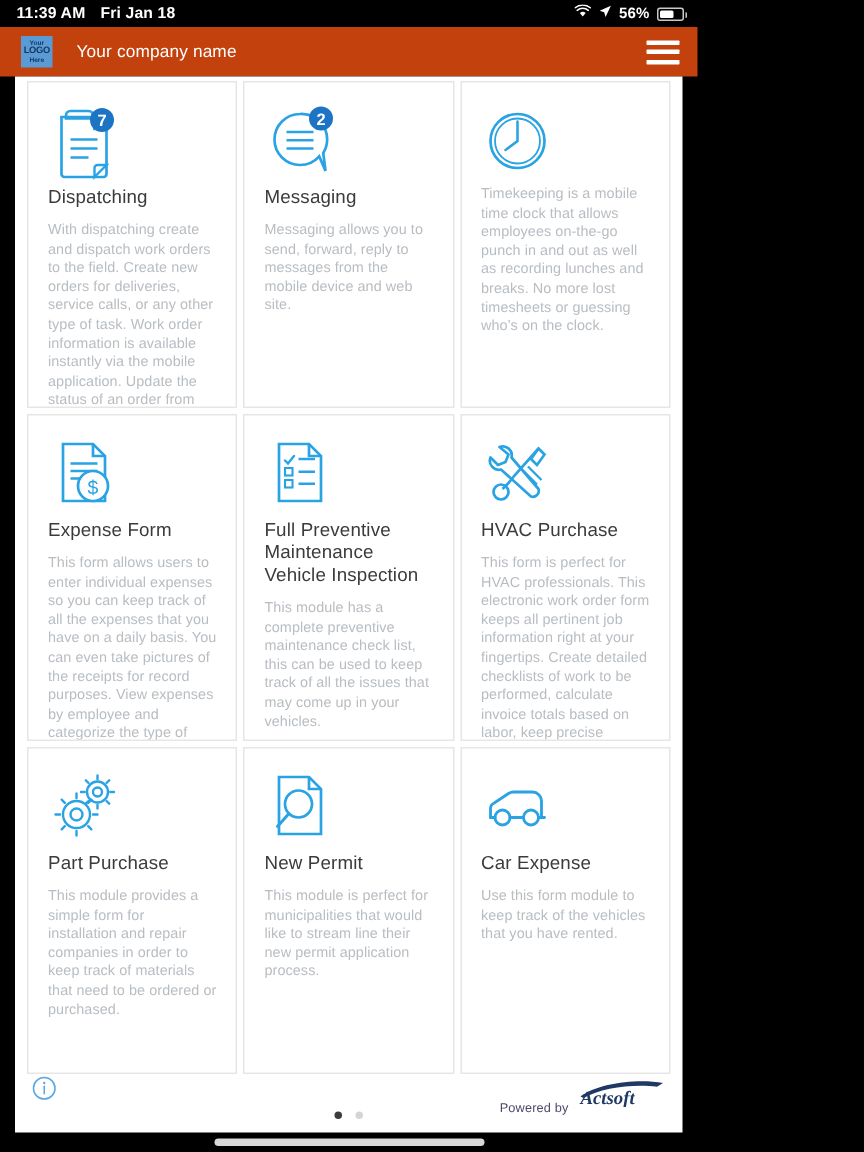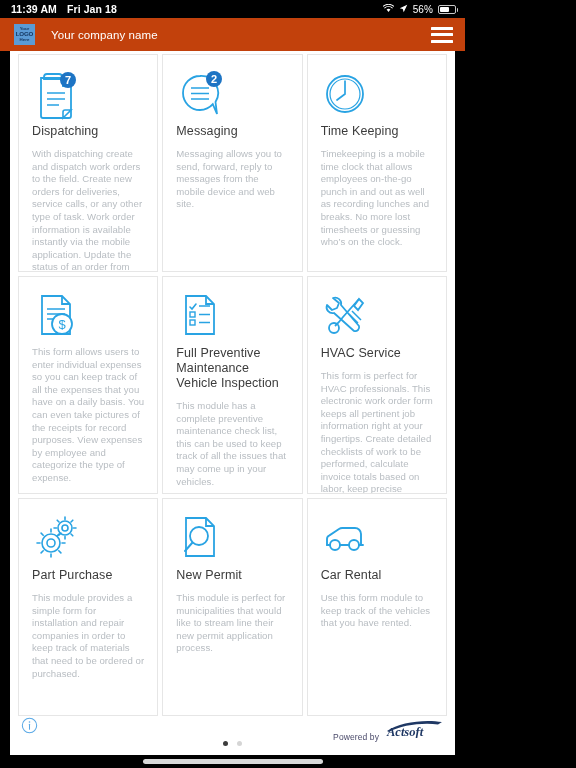--- a/index.html
+++ b/index.html
@@ -15,21 +15,21 @@
   .statusbar {
     height: 18px; width: 100%;
     display: flex; align-items: center;
     color: #fff; font-size: 10.5px;
     padding: 0 9px 0 11px;
     letter-spacing: .1px;
   }
   .sb-time { font-weight: 600; }
   .sb-date { margin-left: 10px; font-weight: 600; }
   .sb-right { margin-left: auto; display: flex; align-items: center; gap: 5px; }
-  .sb-pct { font-size: 10px; font-weight: 400; }
+  .sb-pct { font-size: 10px; font-weight: 700; }
   .batt {
     width: 18px; height: 9px; border: 1px solid #c9c9c9; border-radius: 2px;
     position: relative; display: inline-block;
   }
   .batt::after {
     content:""; position:absolute; right:-3px; top:2.5px;
     width:1.5px; height:3.5px; background:#c9c9c9; border-radius:0 1px 1px 0;
   }
   .batt i { position:absolute; left:1px; top:1px; bottom:1px; width:55%; background:#fff; border-radius:1px; display:block; }
 
@@ -177,34 +177,34 @@
       </div>
 
       <div class="card">
         <div class="card-icon">
           <svg width="50" height="52" viewBox="0 0 50 52">
             <circle cx="24" cy="26" r="18" fill="none" stroke="#29a3e3" stroke-width="1.8"></circle>
             <circle cx="24" cy="26" r="15" fill="none" stroke="#29a3e3" stroke-width="1.2"></circle>
             <path d="M24 13 v13 l-8 6" fill="none" stroke="#29a3e3" stroke-width="1.7" stroke-linecap="round"></path>
           </svg>
         </div>
-        <div class="card-title">Time Keeping</div>
         <div class="card-desc">Timekeeping is a mobile time clock that allows employees on-the-go punch in and out as well as recording lunches and breaks. No more lost timesheets or guessing who’s on the clock.</div>
       </div>
 
       <div class="card">
         <div class="card-icon">
           <svg width="48" height="52" viewBox="0 0 48 52">
             <path d="M10 6 h20 l8 8 v30 H10 Z" fill="none" stroke="#29a3e3" stroke-width="1.8"></path>
             <path d="M30 6 v8 h8" fill="none" stroke="#29a3e3" stroke-width="1.8"></path>
             <path d="M15 19 h18 M15 24 h18 M15 29 h12" stroke="#29a3e3" stroke-width="1.6" fill="none"></path>
             <circle cx="30" cy="34" r="10" fill="#fff" stroke="#29a3e3" stroke-width="1.8"></circle>
             <text x="30" y="39" font-size="13" fill="#29a3e3" text-anchor="middle" font-family="Liberation Sans, sans-serif">$</text>
           </svg>
         </div>
+        <div class="card-title">Expense Form</div>
         <div class="card-desc">This form allows users to enter individual expenses so you can keep track of all the expenses that you have on a daily basis. You can even take pictures of the receipts for record purposes. View expenses by employee and categorize the type of expense.</div>
       </div>
 
       <div class="card">
         <div class="card-icon">
           <svg width="48" height="52" viewBox="0 0 48 52">
             <path d="M10 6 h20 l8 8 v30 H10 Z" fill="none" stroke="#29a3e3" stroke-width="1.8"></path>
             <path d="M30 6 v8 h8" fill="none" stroke="#29a3e3" stroke-width="1.8"></path>
             <path d="M14 17 l2 2 l4 -5" fill="none" stroke="#29a3e3" stroke-width="1.6" stroke-linecap="round"></path>
             <rect x="14" y="22" width="5" height="5" fill="none" stroke="#29a3e3" stroke-width="1.4"></rect>
@@ -220,21 +220,21 @@
         <div class="card-icon">
           <svg width="50" height="52" viewBox="0 0 50 52">
             <path d="M12 8 a6 6 0 0 1 8 7 L38 36 a4 4 0 0 1 -5 5 L13 23 a6 6 0 0 1 -7 -8 l5 5 l5 -2 l2 -5 Z" fill="none" stroke="#29a3e3" stroke-width="1.8" stroke-linejoin="round"></path>
             <path d="M38 9 L22 27 l-4 5 l-4 4" fill="none" stroke="#29a3e3" stroke-width="1.8"></path>
             <path d="M38 9 l4 4 l-5 7 l-4 -4 Z" fill="none" stroke="#29a3e3" stroke-width="1.8"></path>
             <circle cx="13" cy="38" r="5" fill="none" stroke="#29a3e3" stroke-width="1.8"></circle>
             <path d="M28 24 l9 9" stroke="#29a3e3" stroke-width="1.5" fill="none"></path>
             <path d="M31 21 l9 9" stroke="#29a3e3" stroke-width="1.5" fill="none"></path>
           </svg>
         </div>
-        <div class="card-title">HVAC Service</div>
+        <div class="card-title">HVAC Purchase</div>
         <div class="card-desc">This form is perfect for HVAC professionals. This electronic work order form keeps all pertinent job information right at your fingertips. Create detailed checklists of work to be performed, calculate invoice totals based on labor, keep precise records of both the customer and the job site, and even email a copy of the service order to the customer.</div>
       </div>
 
       <div class="card">
         <div class="card-icon">
           <svg width="52" height="52" viewBox="0 0 52 52">
             <g fill="none" stroke="#29a3e3" stroke-width="1.6">
               <circle cx="19" cy="31" r="9"></circle>
               <circle cx="19" cy="31" r="4"></circle>
               <path d="M19 20 v-3 M19 42 v3 M8 31 h-3 M30 31 h3 M11.2 23.2 l-2.1 -2.1 M26.8 38.8 l2.1 2.1 M11.2 38.8 l-2.1 2.1 M26.8 23.2 l2.1 -2.1" stroke-linecap="round"></path>
@@ -263,21 +263,21 @@
 
       <div class="card">
         <div class="card-icon">
           <svg width="54" height="52" viewBox="0 0 54 52">
             <path d="M6 33 v-6 a4 4 0 0 1 2.5 -3.7 L18 17 a6 6 0 0 1 3.2 -1 H34 a6 6 0 0 1 6 6 v11" fill="none" stroke="#29a3e3" stroke-width="1.9" stroke-linecap="round"></path>
             <path d="M6 33 h3 M19 33 h9 M38 33 h4" stroke="#29a3e3" stroke-width="1.9" fill="none" stroke-linecap="round"></path>
             <circle cx="14" cy="33" r="5" fill="none" stroke="#29a3e3" stroke-width="1.9"></circle>
             <circle cx="33" cy="33" r="5" fill="none" stroke="#29a3e3" stroke-width="1.9"></circle>
           </svg>
         </div>
-        <div class="card-title">Car Rental</div>
+        <div class="card-title">Car Expense</div>
         <div class="card-desc">Use this form module to keep track of the vehicles that you have rented.</div>
       </div>
 
     </div>
 
     <div class="footer">
       <div class="info-icon">
         <svg width="17" height="17" viewBox="0 0 18 18">
           <circle cx="9" cy="9" r="7.6" fill="none" stroke="#5aa9e6" stroke-width="1.1"></circle>
           <circle cx="9" cy="5.3" r="0.85" fill="#5aa9e6"></circle>

